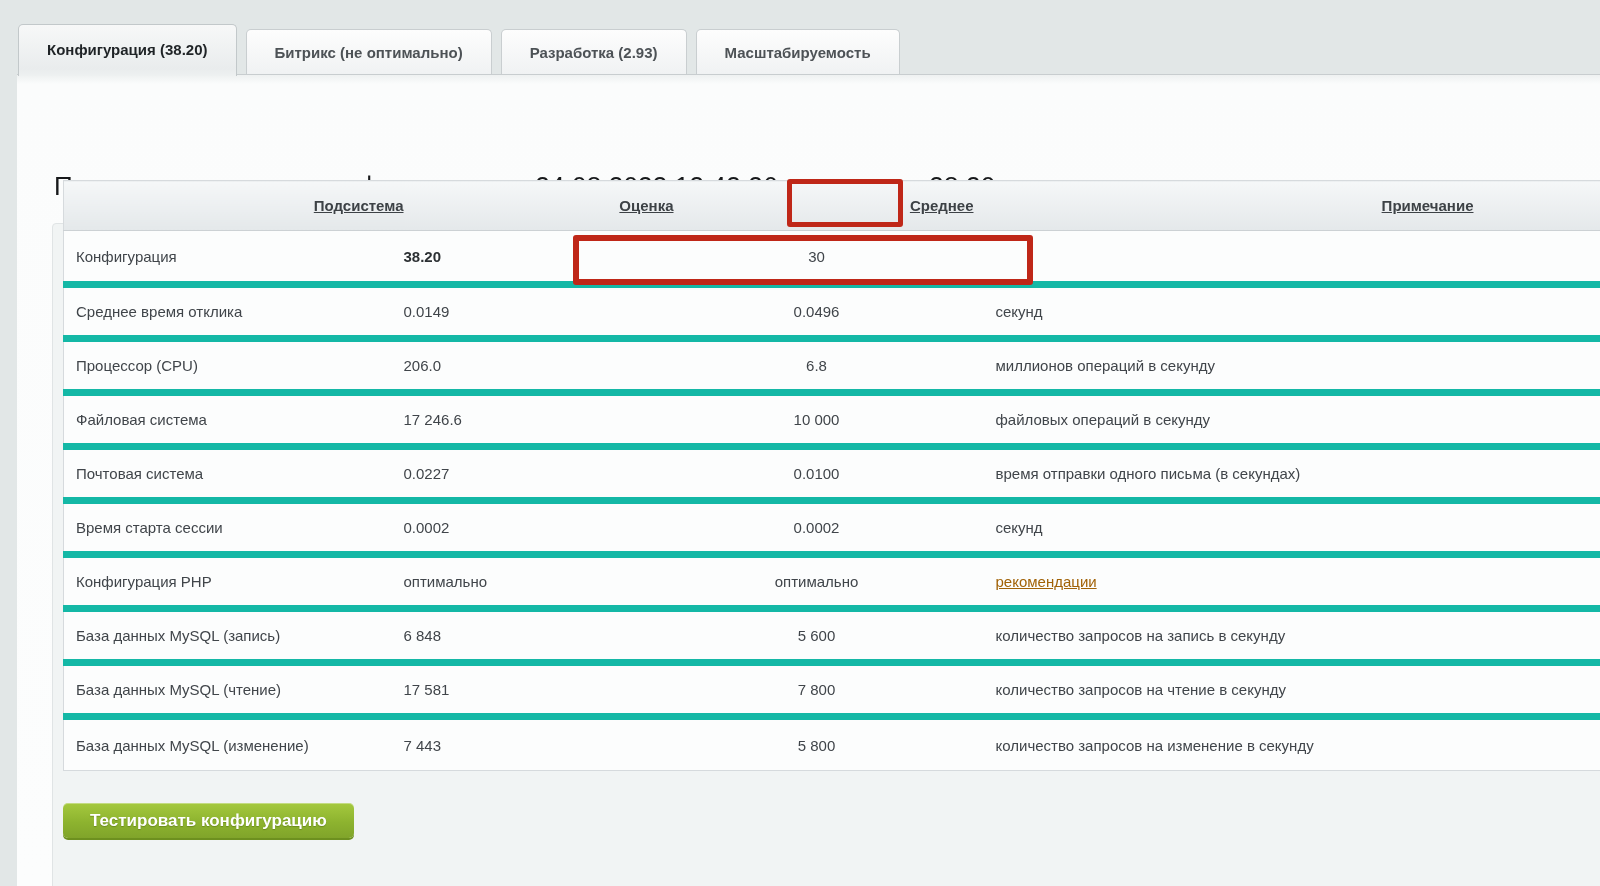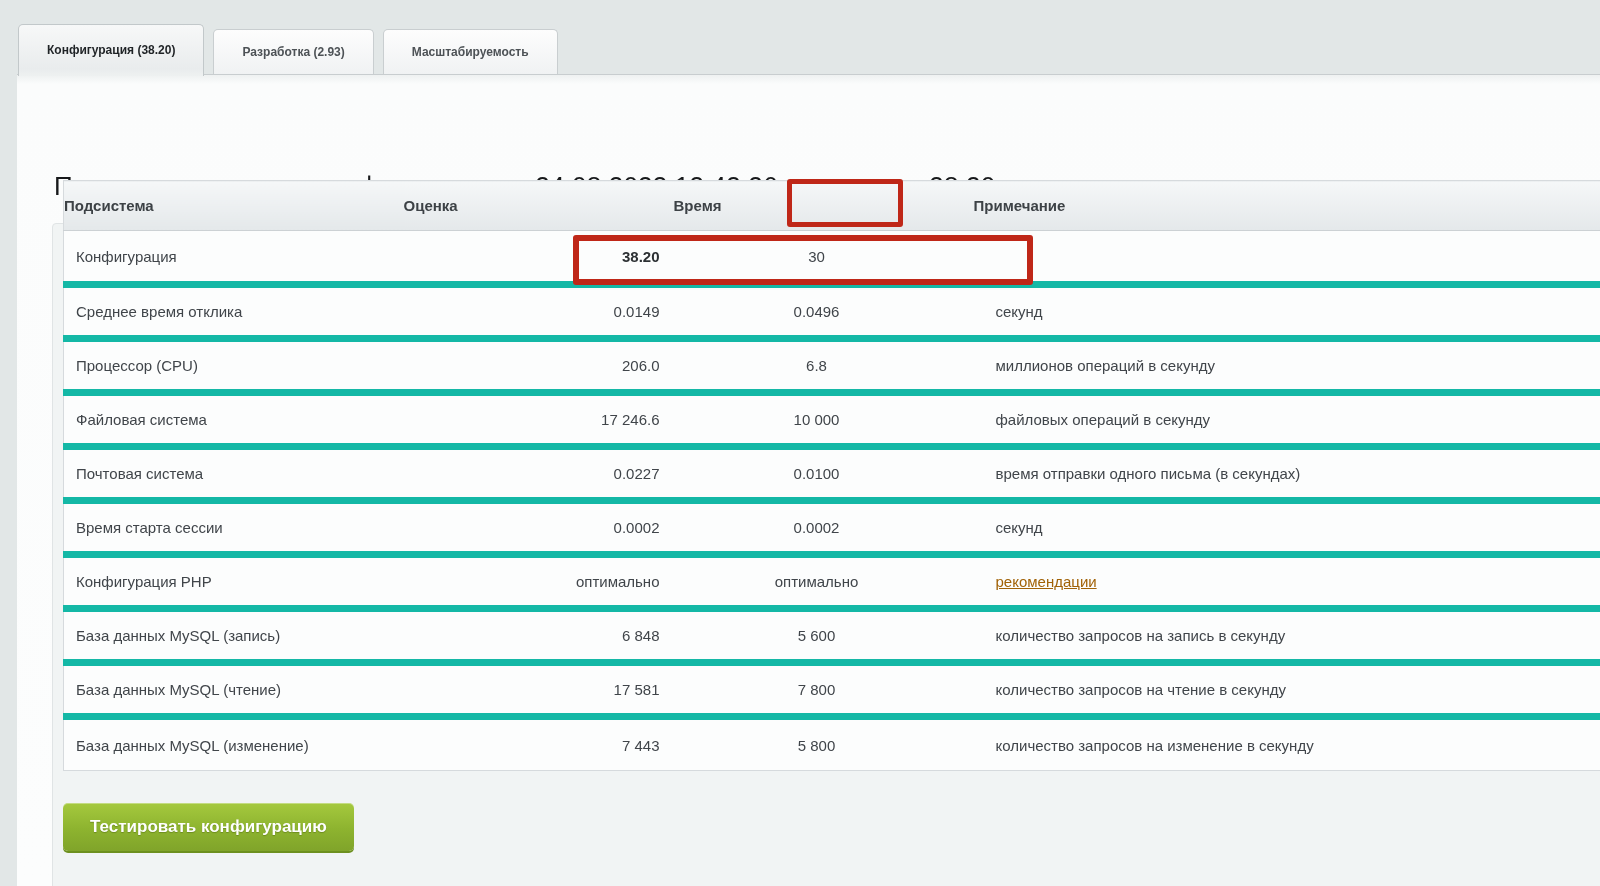--- a/index.html
+++ b/index.html
@@ -15,21 +15,21 @@
   .tab-bar {
     position: absolute; left: 18px; top: 22px; height: 52px;
     display: flex; align-items: flex-end; gap: 9px; z-index: 3;
   }
   .tab {
     height: 45px; padding: 0 28px;
     display: flex; align-items: center; justify-content: center;
     background: linear-gradient(180deg, #fdfdfd 0%, #f0f2f3 100%);
     border: 1px solid #c9ced0; border-bottom: none;
     border-radius: 5px 5px 0 0;
-    font-size: 12px; font-weight: bold; color: #4d5256;
+    font-size: 15px; font-weight: bold; color: #4d5256;
     white-space: nowrap; cursor: pointer;
   }
   .tab.active {
     height: 52px;
     background: linear-gradient(180deg, #f7f8f8 0%, #e9eced 86%, #eef1f1 100%);
     border: 1px solid #c2c8ca; border-bottom: none;
     color: #1f2326;
     position: relative; z-index: 4;
     margin-bottom: -2px; padding-bottom: 2px;
   }
@@ -65,62 +65,65 @@
   }
   .perf-table col.c-name     { width: 340px; }
   .perf-table col.c-value    { width: 270px; }
   .perf-table col.c-standard { width: 300px; }
   .perf-table col.c-note     { width: 500px; }
   .perf-table thead th {
     height: 50px;
     background: linear-gradient(180deg, #f5f7f8 0%, #e4e8ea 100%);
     border-bottom: 1px solid #ccd1d4;
     font-size: 15px; font-weight: bold; color: #3d4246;
-    text-align: left; vertical-align: middle;
+    text-align: right; vertical-align: middle; text-decoration: underline;
   }
   .perf-table tbody td {
     height: 54px; vertical-align: middle;
     border-bottom: 7px solid #14b8a6;
     background: #fcfdfd;
   }
   .perf-table tbody tr:last-child td { border-bottom: none; }
   td.cell-name     { padding-left: 12px; text-align: left; }
-  td.cell-value    { padding-right: 14px; text-align: right; }
+  td.cell-value    { padding-right: 14px; }
   td.cell-standard { padding-right: 14px; text-align: center; }
   td.cell-note     { padding-left: 22px; text-align: left; }
   .value-bold { font-weight: bold; color: #2c3033; }
   .note-link { color: #a16207; text-decoration: underline; cursor: pointer; }
 
   
   .annot { position: absolute; border-style: solid; border-color: #bf2718; border-radius: 3px; z-index: 6; background: transparent; }
   .annot-etalon { left: 787px; top: 179px; width: 116px; height: 48px; border-width: 5px; }
   .annot-values { left: 573px; top: 235px; width: 460px; height: 50px; border-width: 6px; }
 
   
   .test-button {
-    position: absolute; left: 63px; top: 803px; height: 48px;
+    position: absolute; left: 63px; top: 803px; height: 35px;
     padding: 0 27px;
     display: inline-flex; align-items: center; justify-content: center;
     background: linear-gradient(180deg, #a5c93e 0%, #8db32f 55%, #80a42a 100%);
     border: none; border-radius: 5px;
     box-shadow: 0 2px 0 #6d901f, inset 0 1px 0 rgba(255,255,255,0.35);
     font-family: "Liberation Sans", "DejaVu Sans", sans-serif;
     font-size: 17px; font-weight: bold; color: #ffffff;
     text-shadow: 0 1px 1px rgba(70,95,10,0.45);
     cursor: pointer; z-index: 3; white-space: nowrap;
   }
 </style>
 </head>
 <body>
 
 <div class="page">
 
   <div class="tab-bar">
       <div class="tab active">
         <span>Конфигурация (38.20)</span>
+      </div>
+      <div class="tab">
+        <span>Битрикс (не оптимально)</span>
       </div>
       <div class="tab">
         <span>Разработка (2.93)</span>
       </div>
       <div class="tab">
         <span>Масштабируемость</span>
       </div>
     </div>
 
   <div class="panel">
@@ -133,21 +136,21 @@
       <col class="c-name">
         <col class="c-value">
         <col class="c-standard">
         <col class="c-note">
         <col class="c-filler">
     </colgroup>
     <thead>
       <tr>
         <th>Подсистема</th>
         <th>Оценка</th>
-        <th>Время</th>
+        <th>Среднее</th>
         <th>Примечание</th>
         <th></th>
       </tr>
     </thead>
     <tbody>
         <tr>
           <td class="cell-name">Конфигурация</td>
           <td class="cell-value value-bold">38.20</td>
           <td class="cell-standard">30</td>
           <td class="cell-note"></td>

